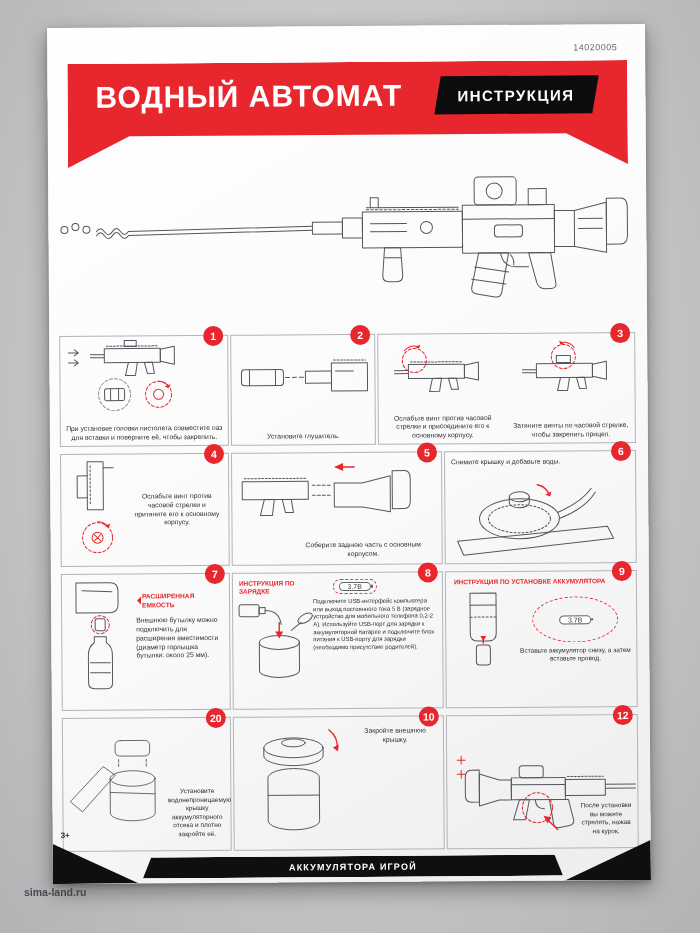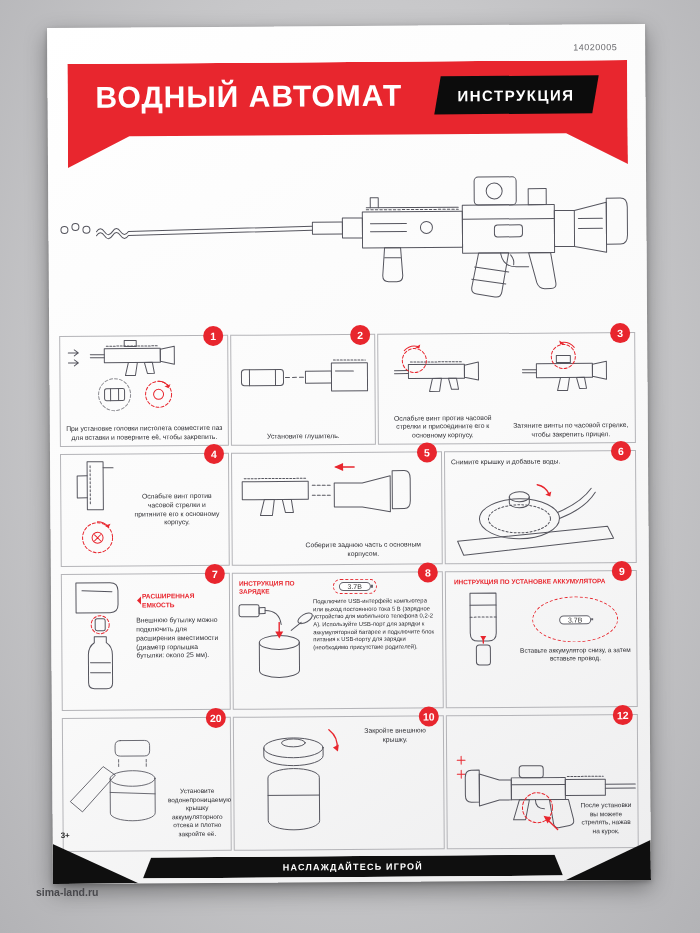--- a/index.html
+++ b/index.html
@@ -88,21 +88,21 @@
   
   .tri-l { position:absolute; left:0; bottom:0; width:86px; height:40px; background:#0f0f0f;
     clip-path:polygon(0 0,100% 100%,0 100%); }
   .tri-r { position:absolute; right:0; bottom:0; width:86px; height:40px; background:#0f0f0f;
     clip-path:polygon(100% 0,100% 100%,0 100%); }
   .bband { position:absolute; left:90px; bottom:5px; width:420px; height:21px; background:#0f0f0f;
     clip-path:polygon(2% 0,98% 0,100% 100%,0 100%);
     display:flex; align-items:center; justify-content:center; }
   .bband span { color:#fff; font-weight:bold; font-size:9px; letter-spacing:1.2px; }
   .age { position:absolute; left:8px; bottom:44px; font-size:8px; font-weight:bold; color:#2a2a2a; }
-  .site { position:absolute; left:24px; top:886px; font-size:10.5px; font-weight:bold; color:#49494d;margin-left:12px; }
+  .site { position:absolute; left:24px; top:886px; font-size:10.5px; font-weight:bold; color:#49494d; }
 </style>
 </head>
 <body>
 
 <div class="scene">
   <div class="paper">
 
     <div class="serial">14020005</div>
 
     <div class="band">
@@ -425,18 +425,18 @@
           </svg>
           <p class="cap">После установки вы можете стрелять, нажав на курок.</p>
         </div>
       </div>
     </div>
 
     <div class="age">3+</div>
     <div class="tri-l"></div>
     <div class="tri-r"></div>
     <div class="bband">
-      <span>НАСЛАЖДАЙТЕСЬ ИГРОЙ</span>
+      <span>АККУМУЛЯТОРА ИГРОЙ</span>
     </div>
   </div>
 
   <div class="site">sima-land.ru</div>
 </div>
 
 </body></html>

